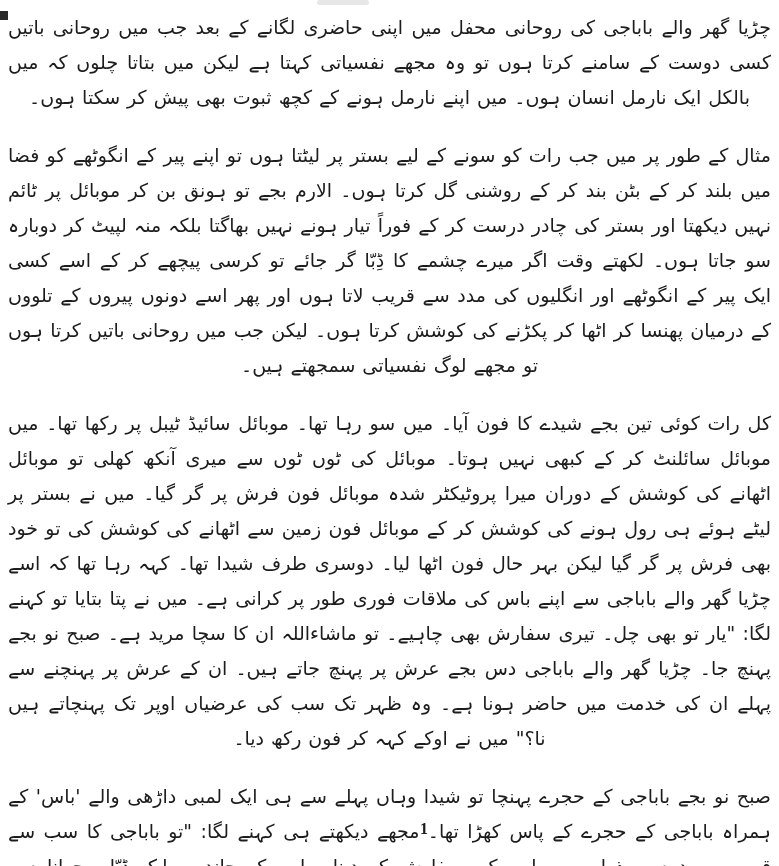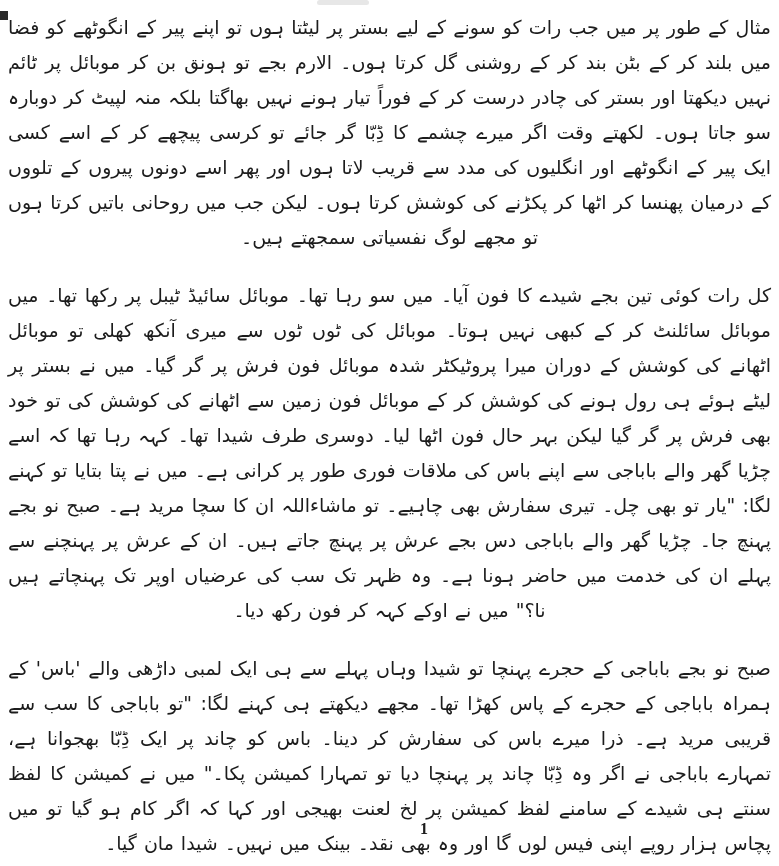--- a/index.html
+++ b/index.html
@@ -62,19 +62,20 @@
     color: #1c1c1c;
   }
 </style>
 </head>
 <body>
 
 <div class="scan-speck"></div>
 <div class="scan-smudge"></div>
 
 <div class="body-text" dir="rtl">
+  <p class="para last-center">چڑیا گھر والے باباجی کی روحانی محفل میں اپنی حاضری لگانے کے بعد جب میں روحانی باتیں کسی دوست کے سامنے کرتا ہوں تو وہ مجھے نفسیاتی کہتا ہے لیکن میں بتاتا چلوں کہ میں بالکل ایک نارمل انسان ہوں۔ میں اپنے نارمل ہونے کے کچھ ثبوت بھی پیش کر سکتا ہوں۔</p>
   <p class="para last-center">مثال کے طور پر میں جب رات کو سونے کے لیے بستر پر لیٹتا ہوں تو اپنے پیر کے انگوٹھے کو فضا میں بلند کر کے بٹن بند کر کے روشنی گل کرتا ہوں۔ الارم بجے تو ہونق بن کر موبائل پر ٹائم نہیں دیکھتا اور بستر کی چادر درست کر کے فوراً تیار ہونے نہیں بھاگتا بلکہ منہ لپیٹ کر دوبارہ سو جاتا ہوں۔ لکھتے وقت اگر میرے چشمے کا ڈِبّا گر جائے تو کرسی پیچھے کر کے اسے کسی ایک پیر کے انگوٹھے اور انگلیوں کی مدد سے قریب لاتا ہوں اور پھر اسے دونوں پیروں کے تلووں کے درمیان پھنسا کر اٹھا کر پکڑنے کی کوشش کرتا ہوں۔ لیکن جب میں روحانی باتیں کرتا ہوں تو مجھے لوگ نفسیاتی سمجھتے ہیں۔</p>
   <p class="para last-center">کل رات کوئی تین بجے شیدے کا فون آیا۔ میں سو رہا تھا۔ موبائل سائیڈ ٹیبل پر رکھا تھا۔ میں موبائل سائلنٹ کر کے کبھی نہیں ہوتا۔ موبائل کی ٹوں ٹوں سے میری آنکھ کھلی تو موبائل اٹھانے کی کوشش کے دوران میرا پروٹیکٹر شدہ موبائل فون فرش پر گر گیا۔ میں نے بستر پر لیٹے ہوئے ہی رول ہونے کی کوشش کر کے موبائل فون زمین سے اٹھانے کی کوشش کی تو خود بھی فرش پر گر گیا لیکن بہر حال فون اٹھا لیا۔ دوسری طرف شیدا تھا۔ کہہ رہا تھا کہ اسے چڑیا گھر والے باباجی سے اپنے باس کی ملاقات فوری طور پر کرانی ہے۔ میں نے پتا بتایا تو کہنے لگا: "یار تو بھی چل۔ تیری سفارش بھی چاہیے۔ تو ماشاءاللہ ان کا سچا مرید ہے۔ صبح نو بجے پہنچ جا۔ چڑیا گھر والے باباجی دس بجے عرش پر پہنچ جاتے ہیں۔ ان کے عرش پر پہنچنے سے پہلے ان کی خدمت میں حاضر ہونا ہے۔ وہ ظہر تک سب کی عرضیاں اوپر تک پہنچاتے ہیں نا؟" میں نے اوکے کہہ کر فون رکھ دیا۔</p>
   <p class="para last-right">صبح نو بجے باباجی کے حجرے پہنچا تو شیدا وہاں پہلے سے ہی ایک لمبی داڑھی والے 'باس' کے ہمراہ باباجی کے حجرے کے پاس کھڑا تھا۔ مجھے دیکھتے ہی کہنے لگا: "تو باباجی کا سب سے قریبی مرید ہے۔ ذرا میرے باس کی سفارش کر دینا۔ باس کو چاند پر ایک ڈِبّا بھجوانا ہے، تمہارے باباجی نے اگر وہ ڈِبّا چاند پر پہنچا دیا تو تمہارا کمیشن پکا۔" میں نے کمیشن کا لفظ سنتے ہی شیدے کے سامنے لفظ کمیشن پر لخ لعنت بھیجی اور کہا کہ اگر کام ہو گیا تو میں پچاس ہزار روپے اپنی فیس لوں گا اور وہ بھی نقد۔ بینک میں نہیں۔ شیدا مان گیا۔</p>
 
 </div>
 
 <div class="page-number">1</div>
 
 </body></html>

